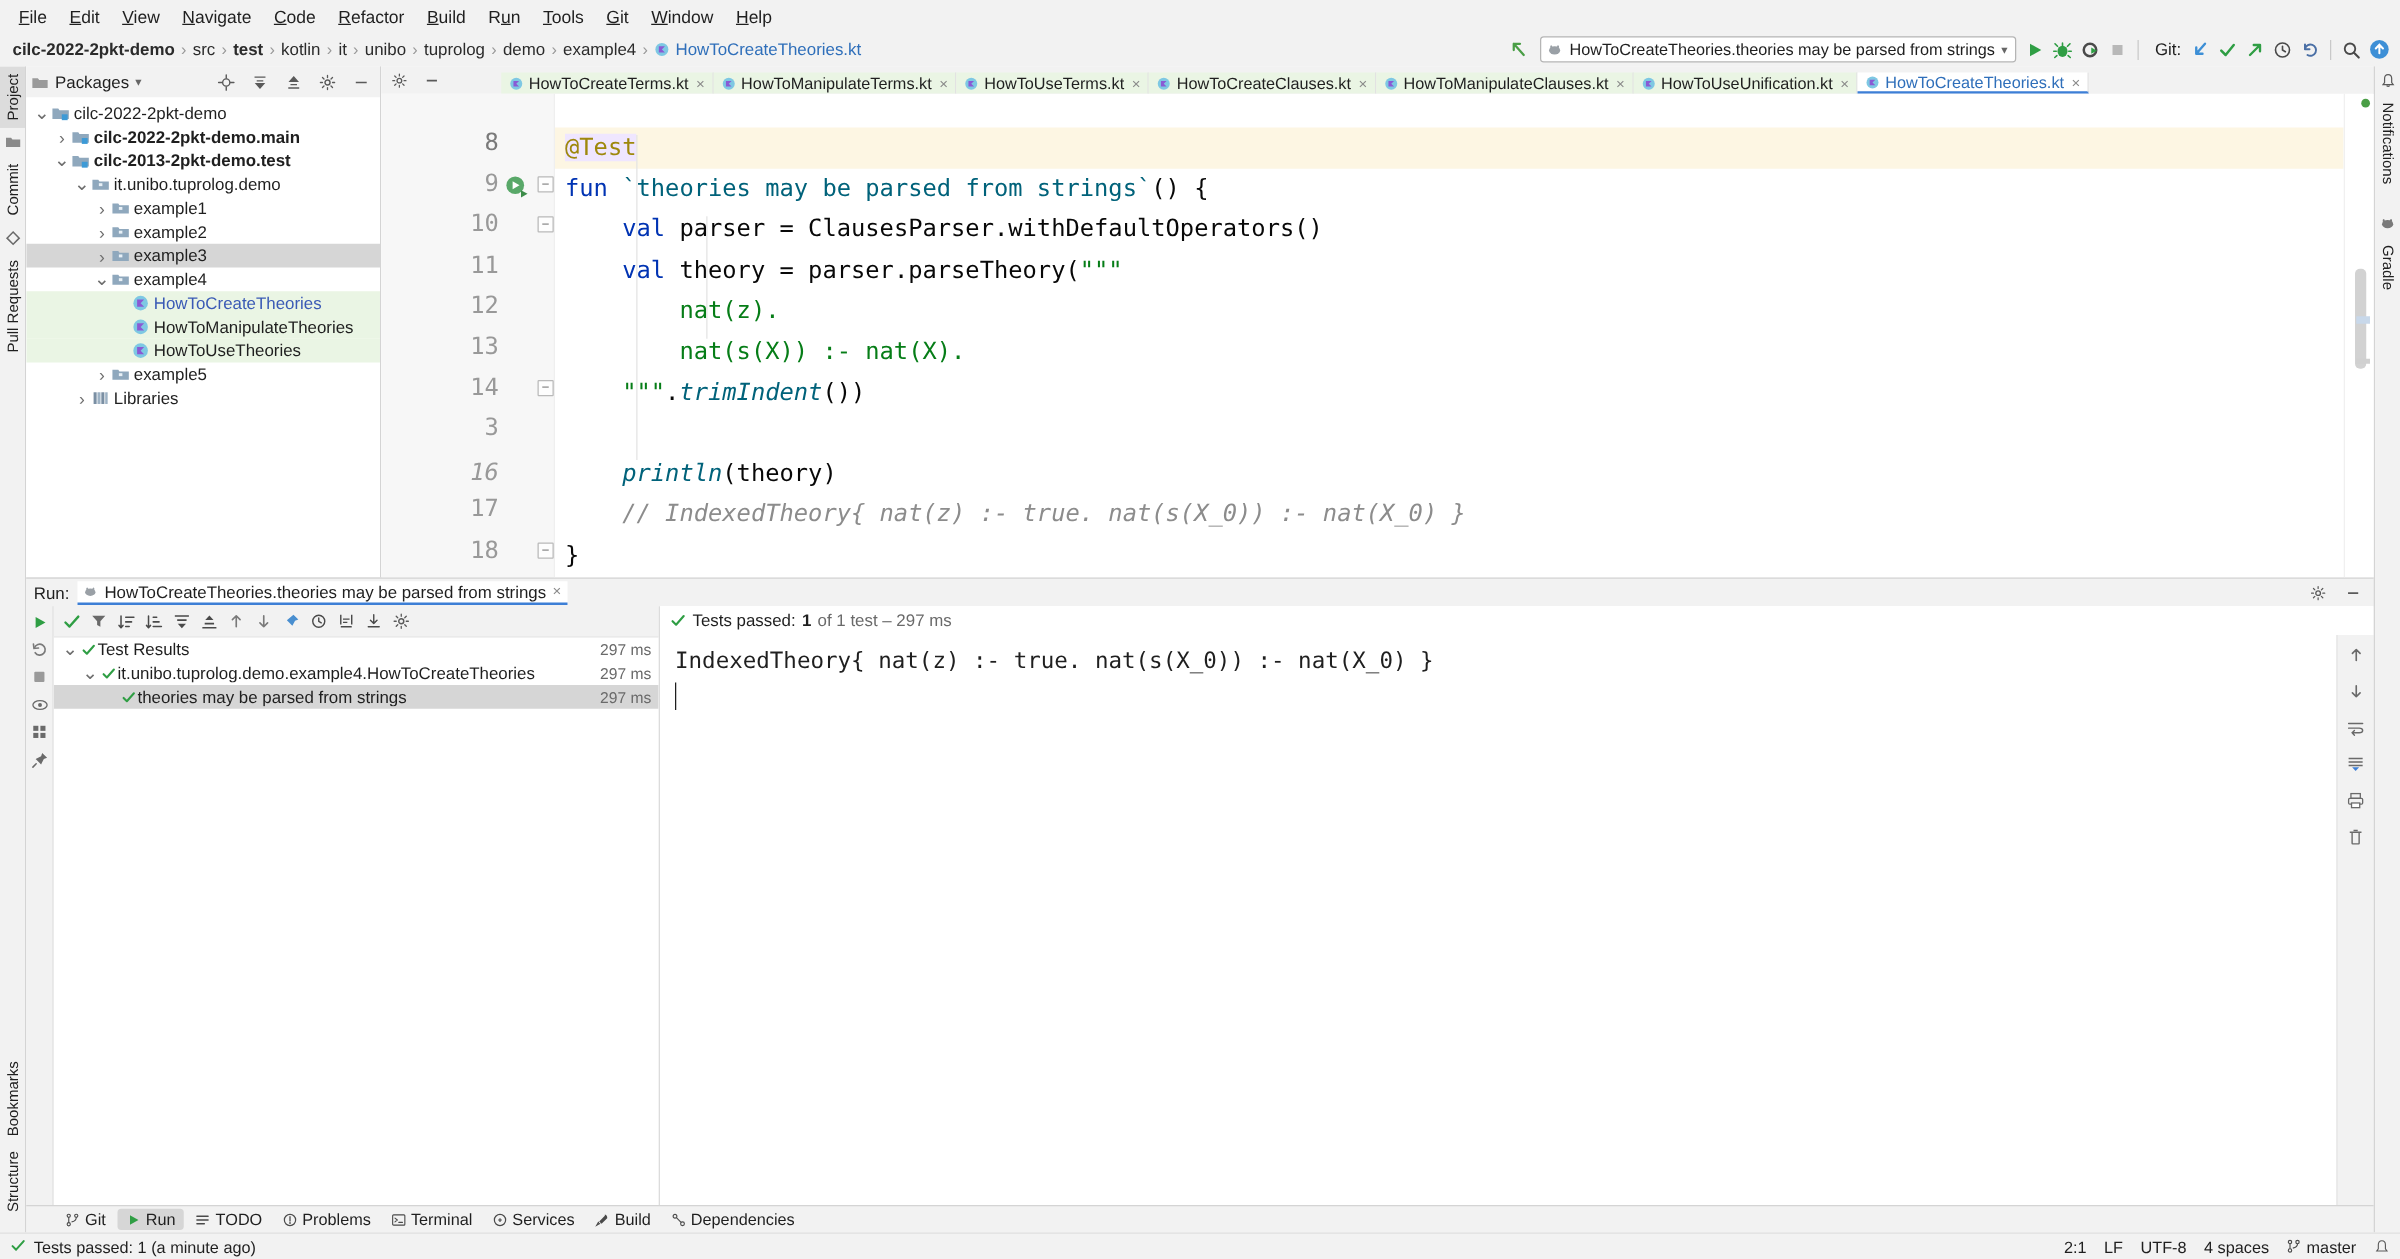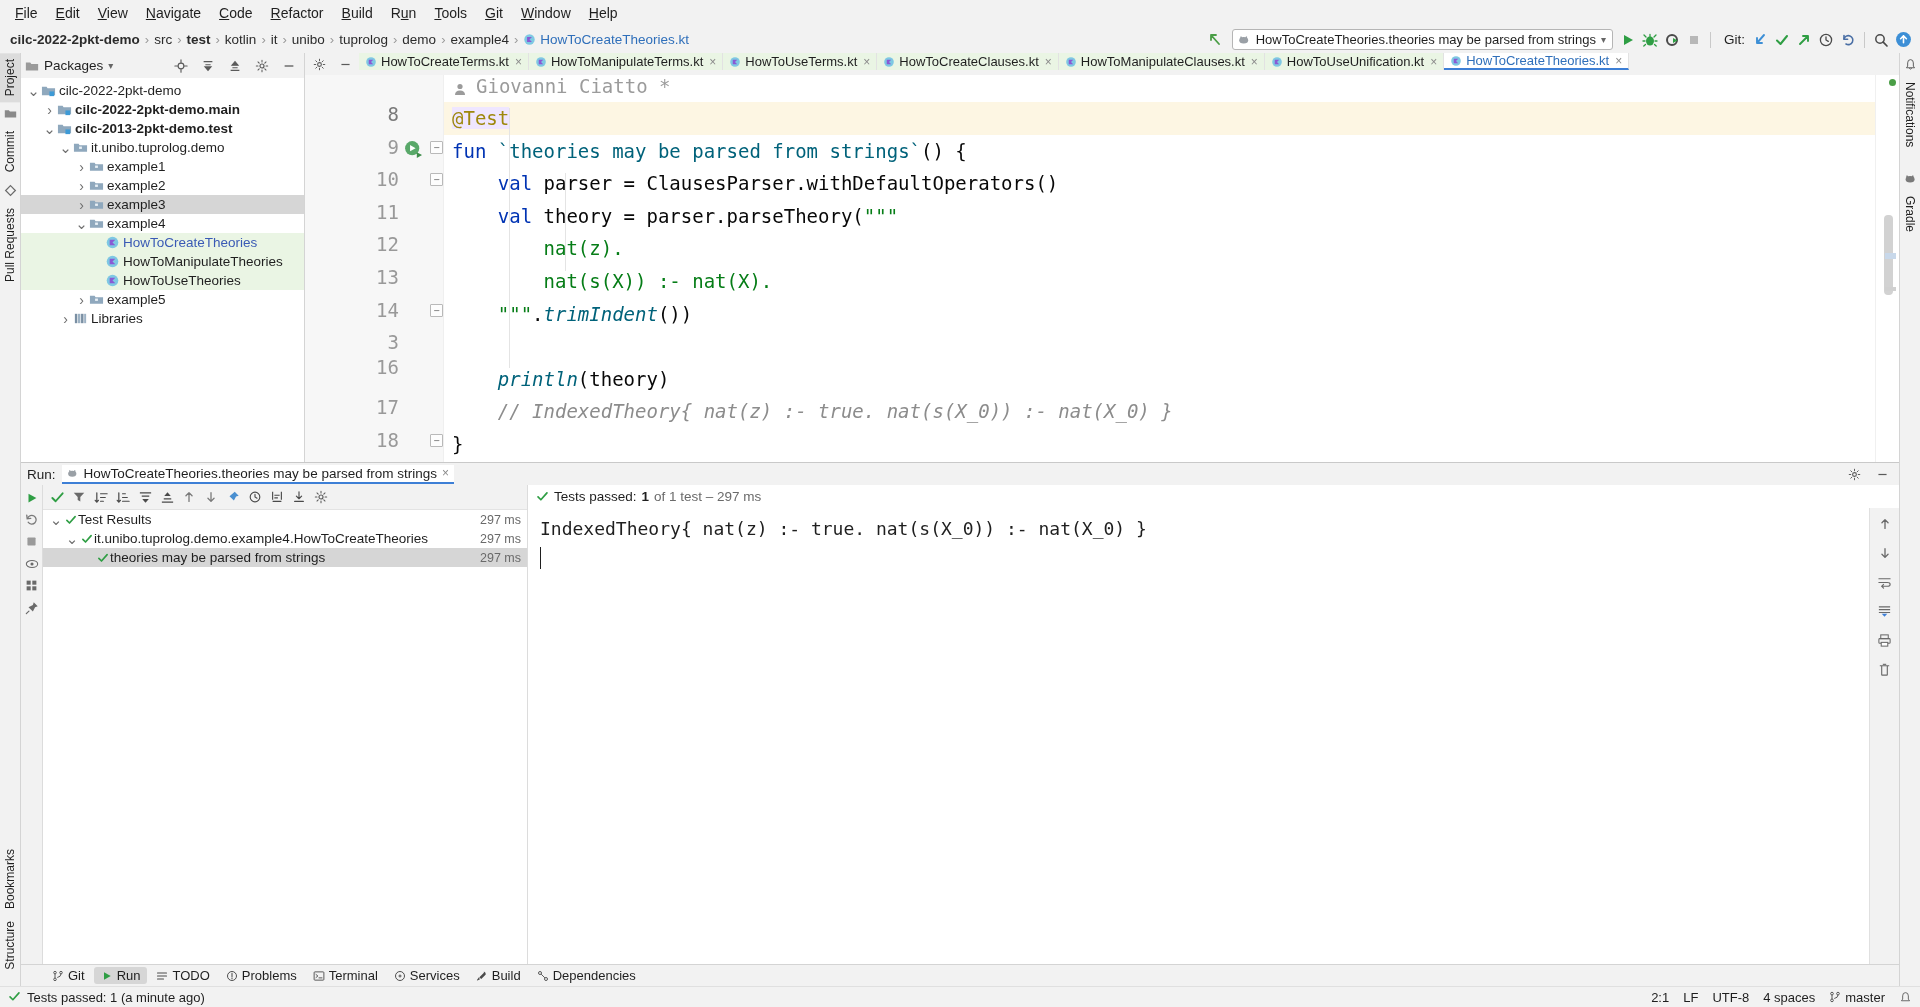--- a/index.html
+++ b/index.html
@@ -96,22 +96,22 @@
     color:#6e6e6e; font-size:9px;
   }
   .trow .ic { width:17px; flex:0 0 17px; display:flex; align-items:center; justify-content:center; }
   .trow .tx { padding-left:2px; }
   .trow .tx.b { font-weight:bold; }
   .trow .tx.blue { color:#3a5ab5; }
 
   
   .editor { flex:1; display:flex; flex-direction:column; min-width:0; background:#fff; }
   .tabstrip {
-    height:22px; flex:0 0 22px; display:flex; align-items:flex-start;
-    background:#f2f2f2; overflow:hidden;
+    height:22px; flex:0 0 22px; display:flex; align-items:flex-end;
+    background:#f2f2f2; overflow:hidden;gap:42px;
   }
   .tabctl { display:flex; align-items:center; padding:0 3px; gap:4px; }
   .tab {
     display:flex; align-items:center; gap:4px; padding:0 6px;
     font-size:13px; color:#1f1f1f; background:#eaf5e4; cursor:default;
     border-right:1px solid #e2e2e2; white-space:nowrap;
   }
   .tab.active { background:#fff; border-bottom:2px solid #3d7fd6; color:#2f6fba; }
   .tab .x { color:#8a8a8a; font-size:12px; margin-left:2px; }
 
@@ -681,46 +681,37 @@
           <div class="ed-area">
             <div class="gutter" id="gutter">
                 <div class="ln" style="top: 23px; color: rgb(122, 122, 122);">8</div>
                 <div class="ln" style="top: 55.6px;">9</div>
                 <div class="ln" style="top: 88.2px;">10</div>
                 <div class="ln" style="top: 120.8px;">11</div>
                 <div class="ln" style="top: 153.4px;">12</div>
                 <div class="ln" style="top: 186px;">13</div>
                 <div class="ln" style="top: 218.6px;">14</div>
                 <div class="ln" style="top: 251.2px;">3</div>
-                <div class="ln" style="top: 276px;">16</div>
+                <div class="ln" style="top: 287px; font-style: italic;">16</div>
                 <div class="ln" style="top: 316.4px;">17</div>
                 <div class="ln" style="top: 349px; margin-left: 47px;">18</div>
                 <div style="position: absolute; left: 26px; right: 0px; top: 27px; height: 32.6px; background: rgb(253, 246, 227); z-index: -1;"></div>
                 <div style="position: absolute; left: 98px; top: 63.6px;">
                   <svg width="21" height="21" viewBox="0 0 16 16">
                     <circle cx="7" cy="7" r="5.4" fill="#59a869"></circle>
                     <path d="M5.4 4.6 L9.6 7 L5.4 9.4 Z" fill="#fff"></path>
                     <path d="M10.5 10 L14.5 12.2 L10.5 14.4 Z" fill="#3d8c49"></path>
                   </svg>
                 </div>
                 <div class="fold" style="left: 125px; top: 65.6px;">−</div>
                 <div class="fold" style="left: 125px; top: 98.2px;">−</div>
                 <div class="fold" style="left: 125px; top: 228.6px;">−</div>
                 <div class="fold" style="left: 125px; top: 359px;">−</div>
               </div>
             <div class="code-wrap">
-              <div class="author-line">
-                <span style="position:absolute;left:8px;top:2px;">
-                  <svg width="16" height="16" viewBox="0 0 16 16" style="display:inline-block;vertical-align:-2px">
-                      <circle cx="8" cy="5.5" r="2.6" fill="#9b9b9b"></circle>
-                      <path d="M3 14 Q3 9.5 8 9.5 Q13 9.5 13 14 Z" fill="#9b9b9b"></path>
-                    </svg>
-                </span>
-                <span style="position:absolute;left:32px;top:0px;">Giovanni Ciatto *</span>
-              </div>
               <div class="code" id="code"><div class="cline hl-line" style="margin-top: 27px;"><span class="k-ann ann-bg">@Test</span></div><div class="cline" style="margin-top: 0px;"><span class="k-kw">fun </span><span class="k-fnname">`theories may be parsed from strings`</span><span class="k-plain">() {</span></div><div class="cline" style="margin-top: 0px;"><span class="k-kw">    val </span><span class="k-plain">parser = ClausesParser.withDefaultOperators()</span></div><div class="cline" style="margin-top: 0px;"><span class="k-kw">    val </span><span class="k-plain">theory = parser.parseTheory(</span><span class="k-str">"""</span></div><div class="cline" style="margin-top: 0px;"><span class="k-str">        nat(z).</span></div><div class="cline" style="margin-top: 0px;"><span class="k-str">        nat(s(X)) :- nat(X).</span></div><div class="cline" style="margin-top: 0px;"><span class="k-str">    """</span><span class="k-plain">.</span><span class="k-ital">trimIndent</span><span class="k-plain">())</span></div><div class="cline" style="margin-top: 0px;">&nbsp;</div><div class="cline" style="margin-top: 0px;"><span class="k-plain">    </span><span class="k-ital">println</span><span class="k-plain">(theory)</span></div><div class="cline" style="margin-top: 0px;"><span class="k-com">    // IndexedTheory{ nat(z) :- true. nat(s(X_0)) :- nat(X_0) }</span></div><div class="cline" style="margin-top: 0px;"><span class="k-plain">}</span></div></div>
               <div class="guide" style="left:65px; top:33px; height:260px;"></div>
               <div class="guide" style="left:121px; top:98px; height:98px;"></div>
             </div>
             <div class="ed-right">
               <div class="mark" style="top:4px; background:#4a9e46; width:7px; height:7px; border-radius:50%;"></div>
               <div class="sb-thumb" style="top:140px; height:80px;"></div>
               <div class="mark" style="top:178px; background:#c8d8ea; width:11px; height:6px;"></div>
               <div class="mark" style="top:212px; background:#d0d0d0; width:11px; height:4px;"></div>
             </div>

